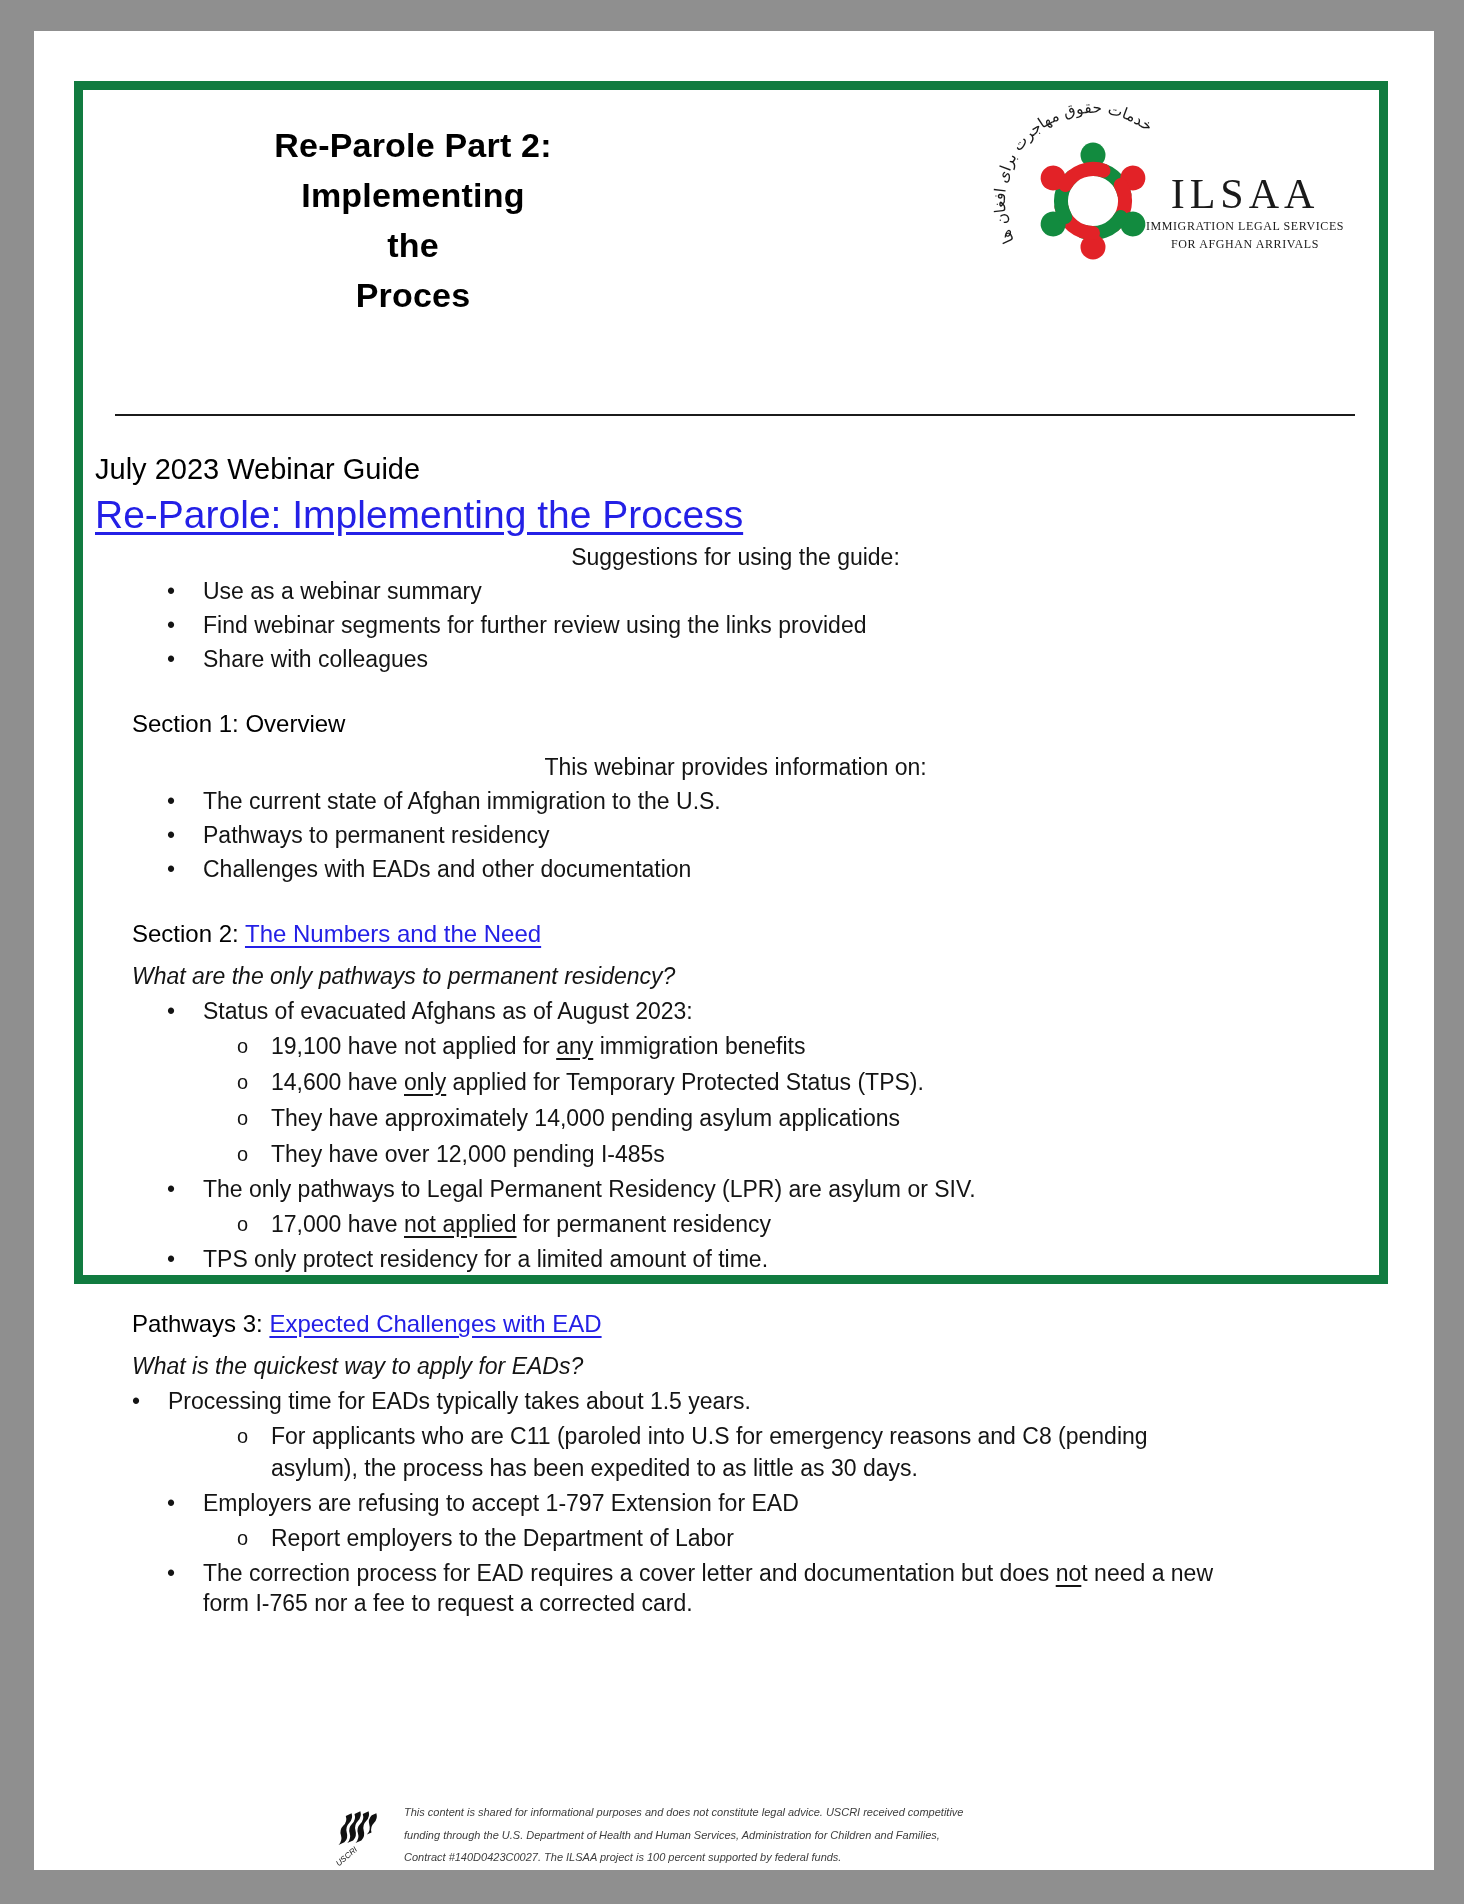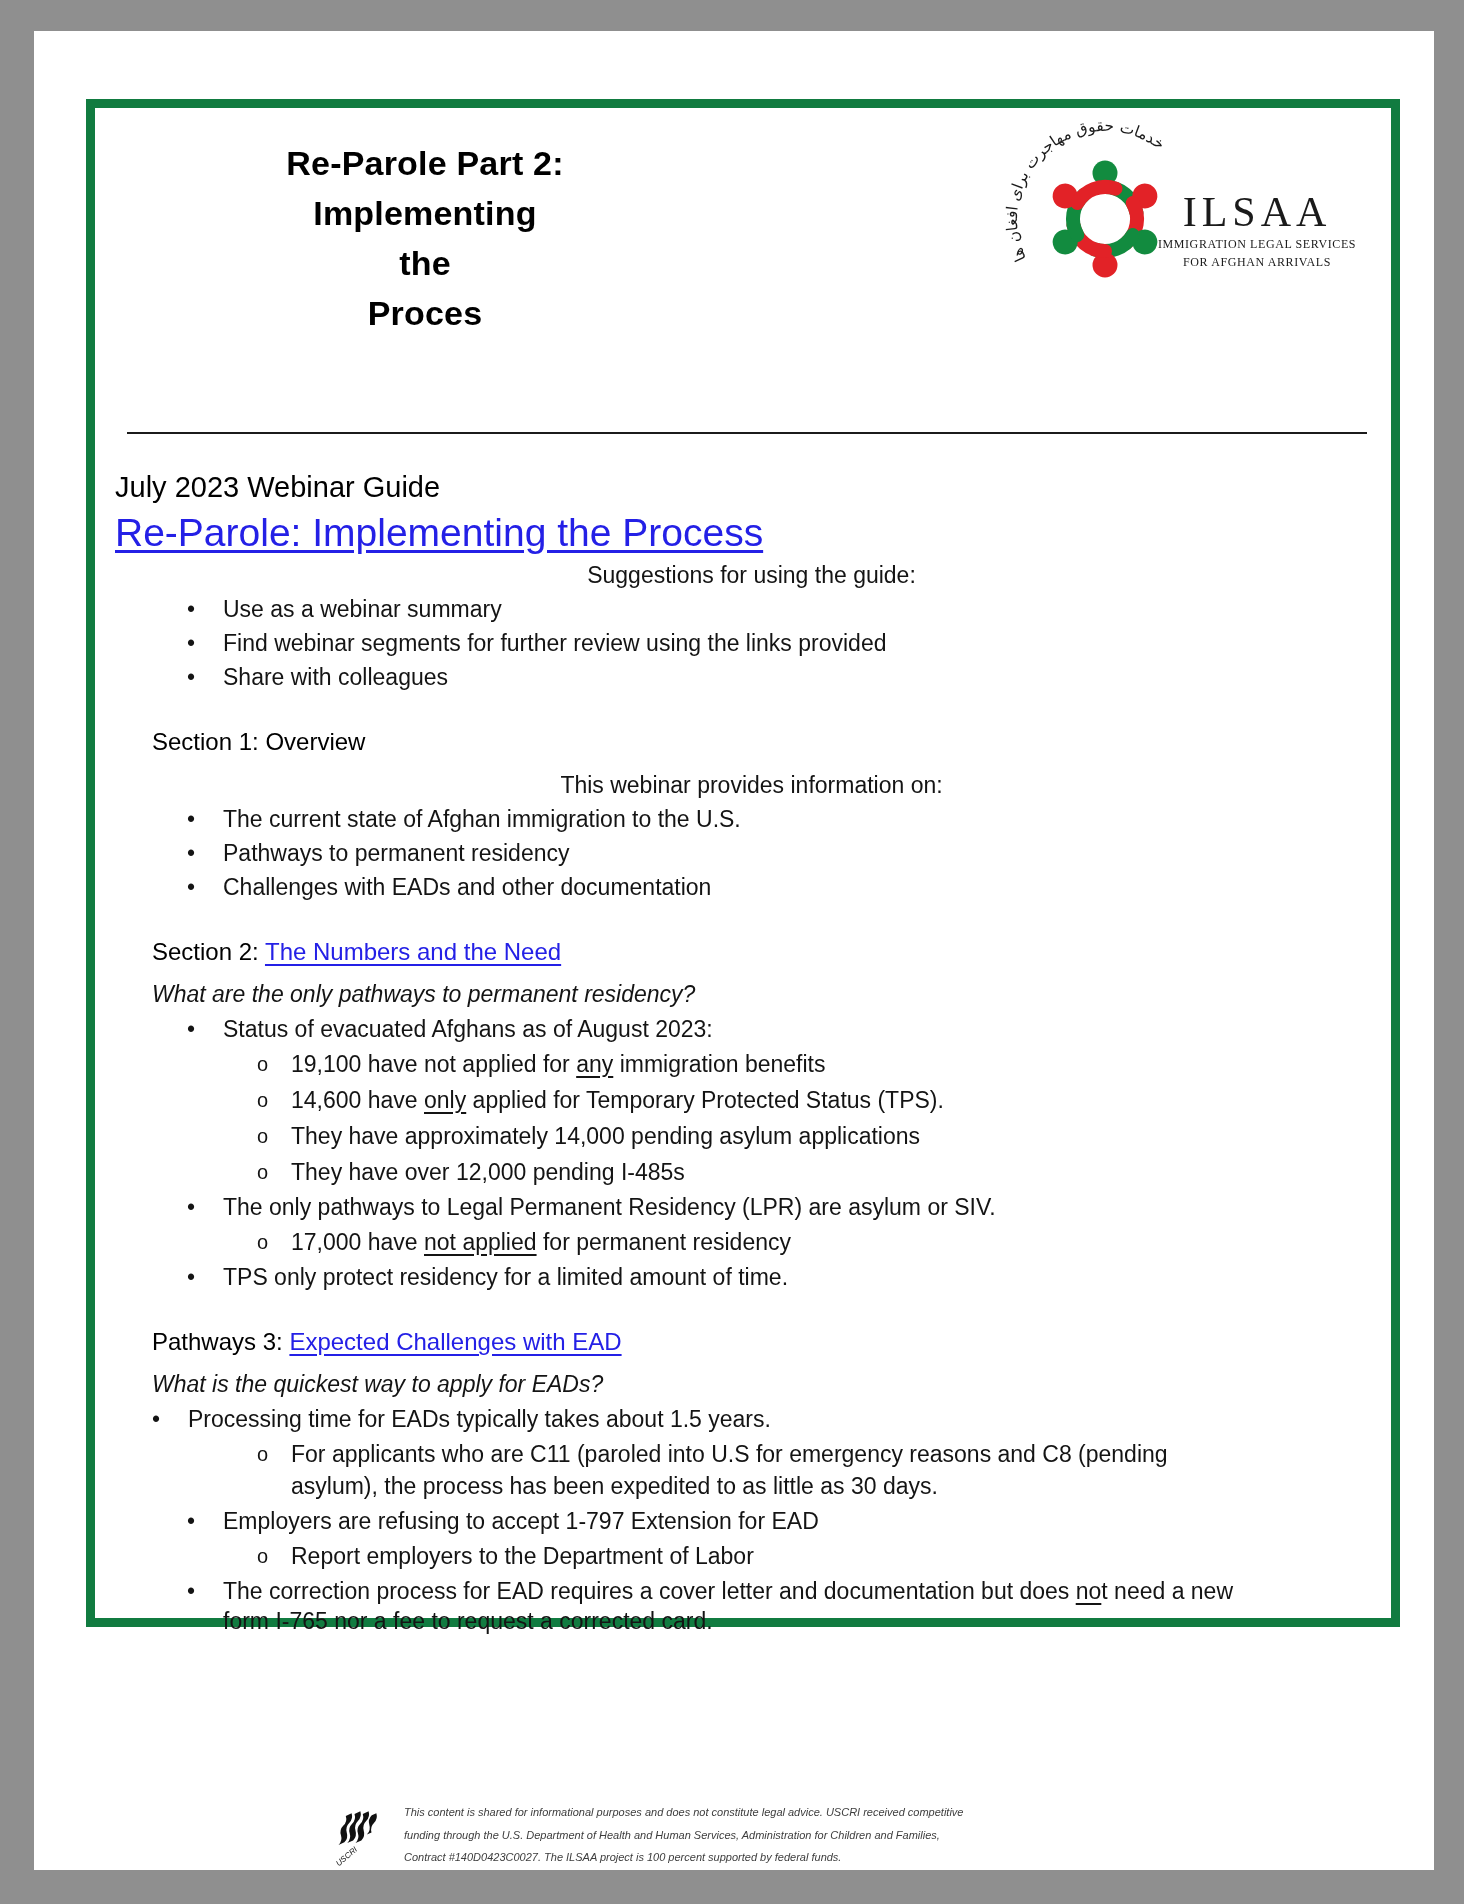--- a/index.html
+++ b/index.html
@@ -10,37 +10,36 @@
     color:#111;
     position:relative;
     overflow:hidden;
   }
   .page {
     position:absolute; left:34px; top:31px;
     width:1400px; height:1839px;
     background:#ffffff;
   }
   .green-box {
-    position:absolute; left:40px; top:68px;
-    width:1314px; height:1528px;
+    position:absolute; left:40px; top:50px;
+    width:1314px; height:1203px;
     border:9px solid #117B40;
     background:#fff;
-    margin-left:12px;
   }
   .title-row { position:relative; height:324px; }
   .doc-title {
     position:absolute; left:90px; top:30px; width:480px;
     text-align:center;
     font-size:34px; line-height:50px; font-weight:600; color:#000;
     letter-spacing:0.2px;
   }
   .logo { position:absolute; right:36px; top:6px; width:400px; height:210px; }
   .divider { margin-left:32px; width:1240px; border-top:2.5px solid #1b1b1b; }
 
-  .content { padding:0 40px 0 20px; font-size:23px; color:#141414; }
+  .content { padding:0 40px 0 12px; font-size:23px; color:#141414; }
   .h1 { margin-top:34px; font-size:29px; line-height:38px; font-weight:400; color:#000; }
   .main-link {
     display:inline-block; margin-top:8px;
     font-size:39px; line-height:38px;
     color:#2420E6; text-decoration:underline; text-underline-offset:4px;
     cursor:pointer;
   }
   .lead { margin:8px 0 0 37px; line-height:30px;text-align:center; }
   .h2 { margin:30px 0 0 37px; font-size:24px; line-height:40px; font-weight:400; color:#000; }
   .sec-link { color:#2420E6; text-decoration:underline; text-underline-offset:4px; cursor:pointer; }

